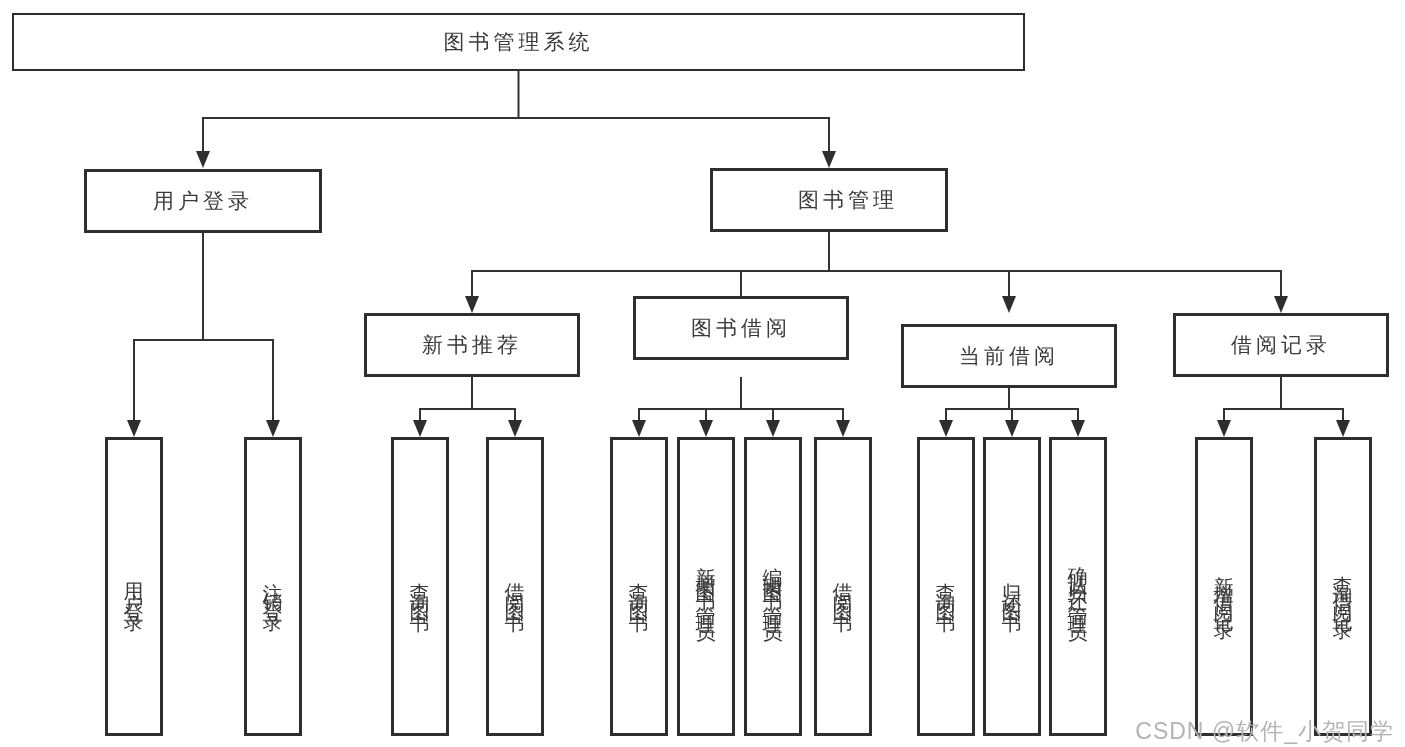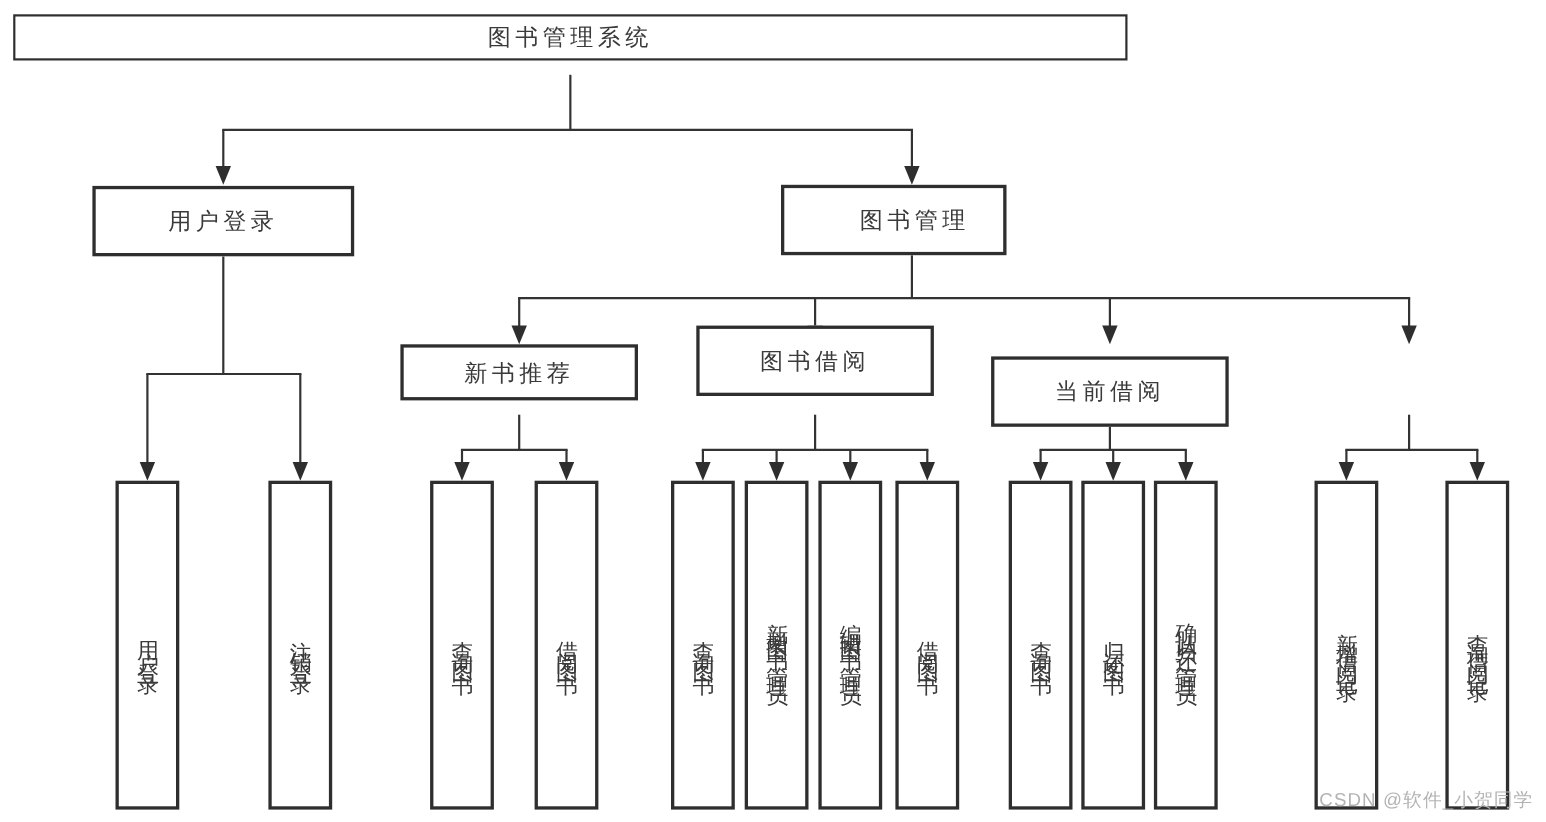--- a/index.html
+++ b/index.html
@@ -55,21 +55,21 @@
     font-size: 20px;
     letter-spacing: 10px;
     line-height: 1;
     white-space: nowrap;
     color: #3a3a3a;
   }
   .watermark {
     position: absolute;
     right: 11px;
     top: 716px;
-    font-size: 17px;
+    font-size: 23px;
     color: #b3b3b3;
     letter-spacing: 1px;
     z-index: 3;
     white-space: nowrap;
   }
 </style>
 </head>
 <body>
 
 <div class="canvas">
@@ -143,40 +143,43 @@
     <g>
       <line x1="1281" y1="377" x2="1281" y2="409"></line>
       <line x1="1223" y1="409" x2="1344" y2="409"></line>
       <line x1="1224" y1="409" x2="1224" y2="421"></line>
       <polygon points="1217,420 1231,420 1224,437"></polygon>
       <line x1="1343" y1="409" x2="1343" y2="421"></line>
       <polygon points="1336,420 1350,420 1343,437"></polygon>
     </g>
   </svg>
 
-  <div class="node lvl1" style="left:12px; top:13px; width:1013px; height:42px;">
+  <div class="node lvl1" style="left:12px; top:13px; width:1013px; height:58px;">
     <span class="hlabel">图书管理系统</span>
   </div>
 
   <div class="node" style="left:84px; top:169px; width:238px; height:64px;">
     <span class="hlabel">用户登录</span>
   </div>
-  <div class="node" style="left:710px; top:168px; width:205px; height:64px;padding-left:38px;">
+  <div class="node" style="left:710px; top:168px; width:238px; height:64px;padding-left:38px;">
     <span class="hlabel">图书管理</span>
   </div>
 
-  <div class="node" style="left:364px; top:313px; width:216px; height:51px;">
+  <div class="node" style="left:364px; top:313px; width:216px; height:64px;">
     <span class="hlabel">新书推荐</span>
   </div>
   <div class="node" style="left:633px; top:296px; width:216px; height:64px;">
     <span class="hlabel">图书借阅</span>
   </div>
   <div class="node" style="left:901px; top:324px; width:216px; height:64px;">
     <span class="hlabel">当前借阅</span>
   </div>
+  <div class="node" style="left:1173px; top:313px; width:216px; height:64px;">
+    <span class="hlabel">借阅记录</span>
+  </div>
 
   <div class="node" style="left:105px; top:437px; width:58px; height:299px;">
     <span class="vlabel">用户登录</span>
   </div>
   <div class="node" style="left:244px; top:437px; width:58px; height:299px;">
     <span class="vlabel">注销登录</span>
   </div>
 
   <div class="node" style="left:391px; top:437px; width:58px; height:299px;">
     <span class="vlabel">查询图书</span>

